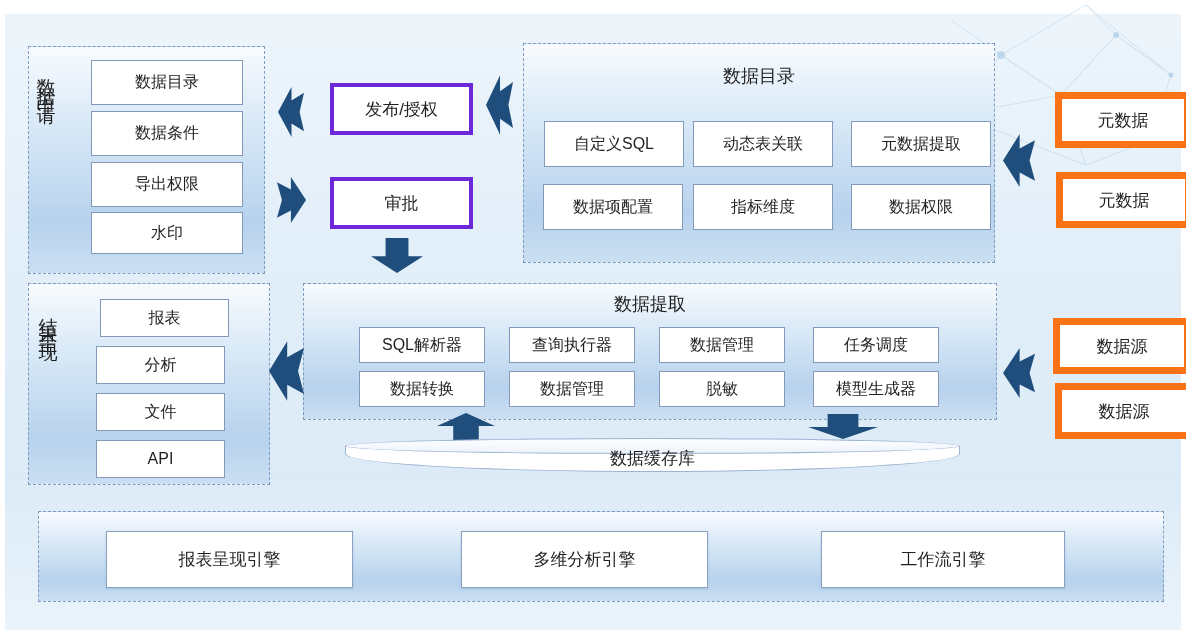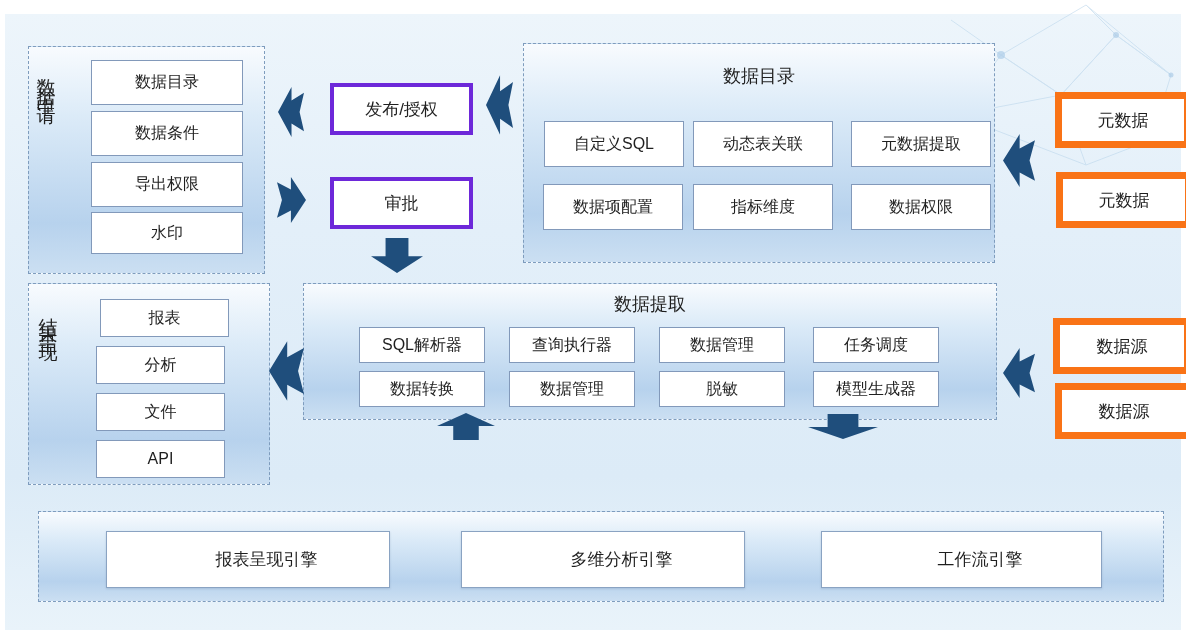--- a/index.html
+++ b/index.html
@@ -27,21 +27,20 @@
     display:flex;align-items:center;justify-content:center;font-size:17px;
   }
   .extbox{
     position:absolute;background:#ffffff;border:7px solid #f97316;
     display:flex;align-items:center;justify-content:center;font-size:17px;
   }
   .engbox{
     position:absolute;background:#ffffff;border:1px solid #8aa3c2;
     display:flex;align-items:center;justify-content:center;font-size:17px;
     box-shadow:0 1px 2px rgba(90,120,160,.25);
-    padding-left:37px;
   }
   .ptitle{position:absolute;left:0;right:0;text-align:center;font-size:18px;}
   .vtitle{
     position:absolute;writing-mode:vertical-lr;text-orientation:upright;
     font-size:19px;letter-spacing:9px;line-height:1;
   }
   .arrow{position:absolute;}
   .arrow polygon{fill:#1f4e7c;}
   .cyl{position:absolute;left:345px;top:438px;width:615px;height:34px;}
   .cyl-body{
@@ -147,19 +146,24 @@
   <svg class="arrow" style="left:269px;top:340px" width="35" height="62" viewBox="0 0 100 100" preserveAspectRatio="none">
     <polygon points="0,50 52,2 52,28 100,13 83,50 100,87 52,72 52,98"></polygon>
   </svg>
 
   <svg class="arrow" style="left:437px;top:413px" width="58" height="27" viewBox="0 0 100 100" preserveAspectRatio="none">
     <polygon points="50,0 100,48 72,48 72,100 28,100 28,48 0,48"></polygon>
   </svg>
   <svg class="arrow" style="left:808px;top:414px" width="70" height="25" viewBox="0 0 100 100" preserveAspectRatio="none">
     <polygon points="28,0 72,0 72,52 100,52 50,100 0,52 28,52"></polygon>
   </svg>
+  <div class="cyl">
+    <div class="cyl-body"></div>
+    <div class="cyl-top"></div>
+    <div class="cyl-label">数据缓存库</div>
+  </div>
 
   <div class="panel" style="left:38px;top:511px;width:1124px;height:89px">
     <div class="engbox" style="left:67px;top:19px;width:245px;height:55px">报表呈现引擎</div>
     <div class="engbox" style="left:422px;top:19px;width:245px;height:55px">多维分析引擎</div>
     <div class="engbox" style="left:782px;top:19px;width:242px;height:55px">工作流引擎</div>
   </div>
 </div>
 
 </body></html>

